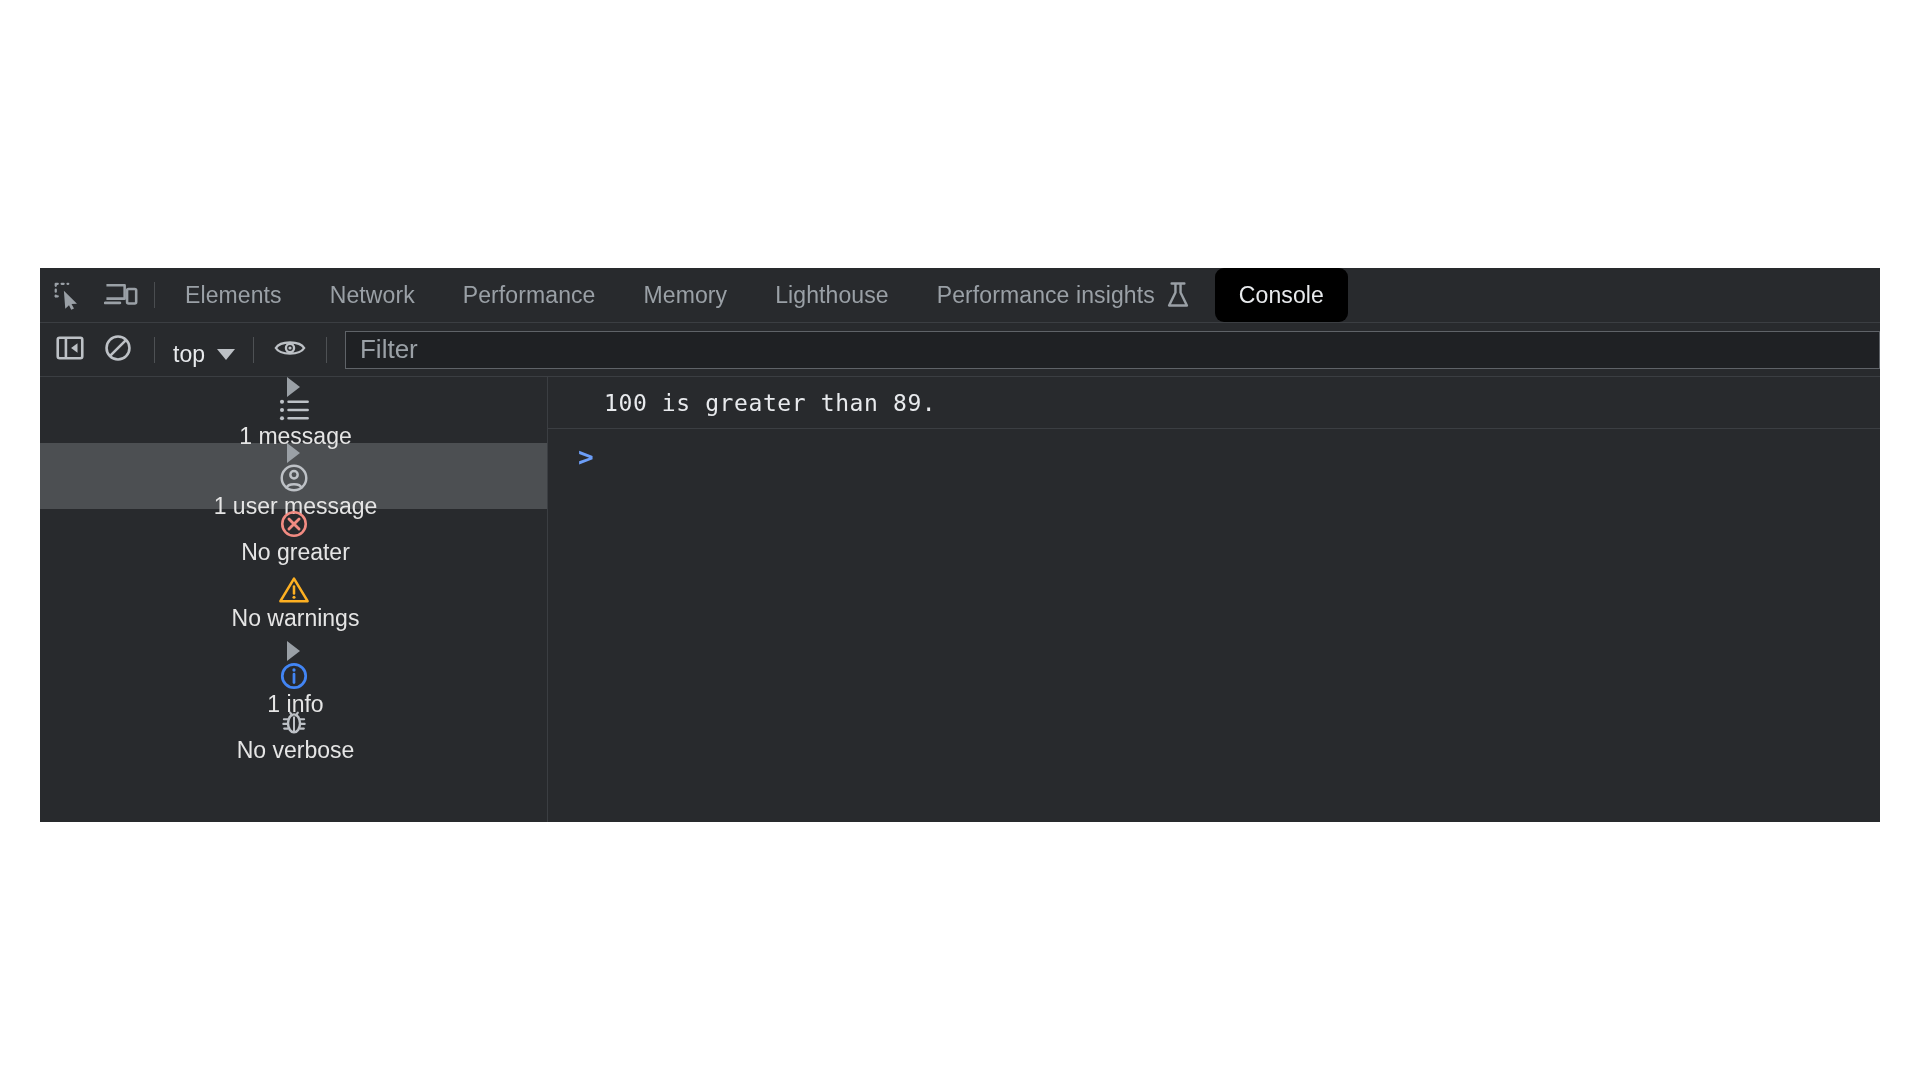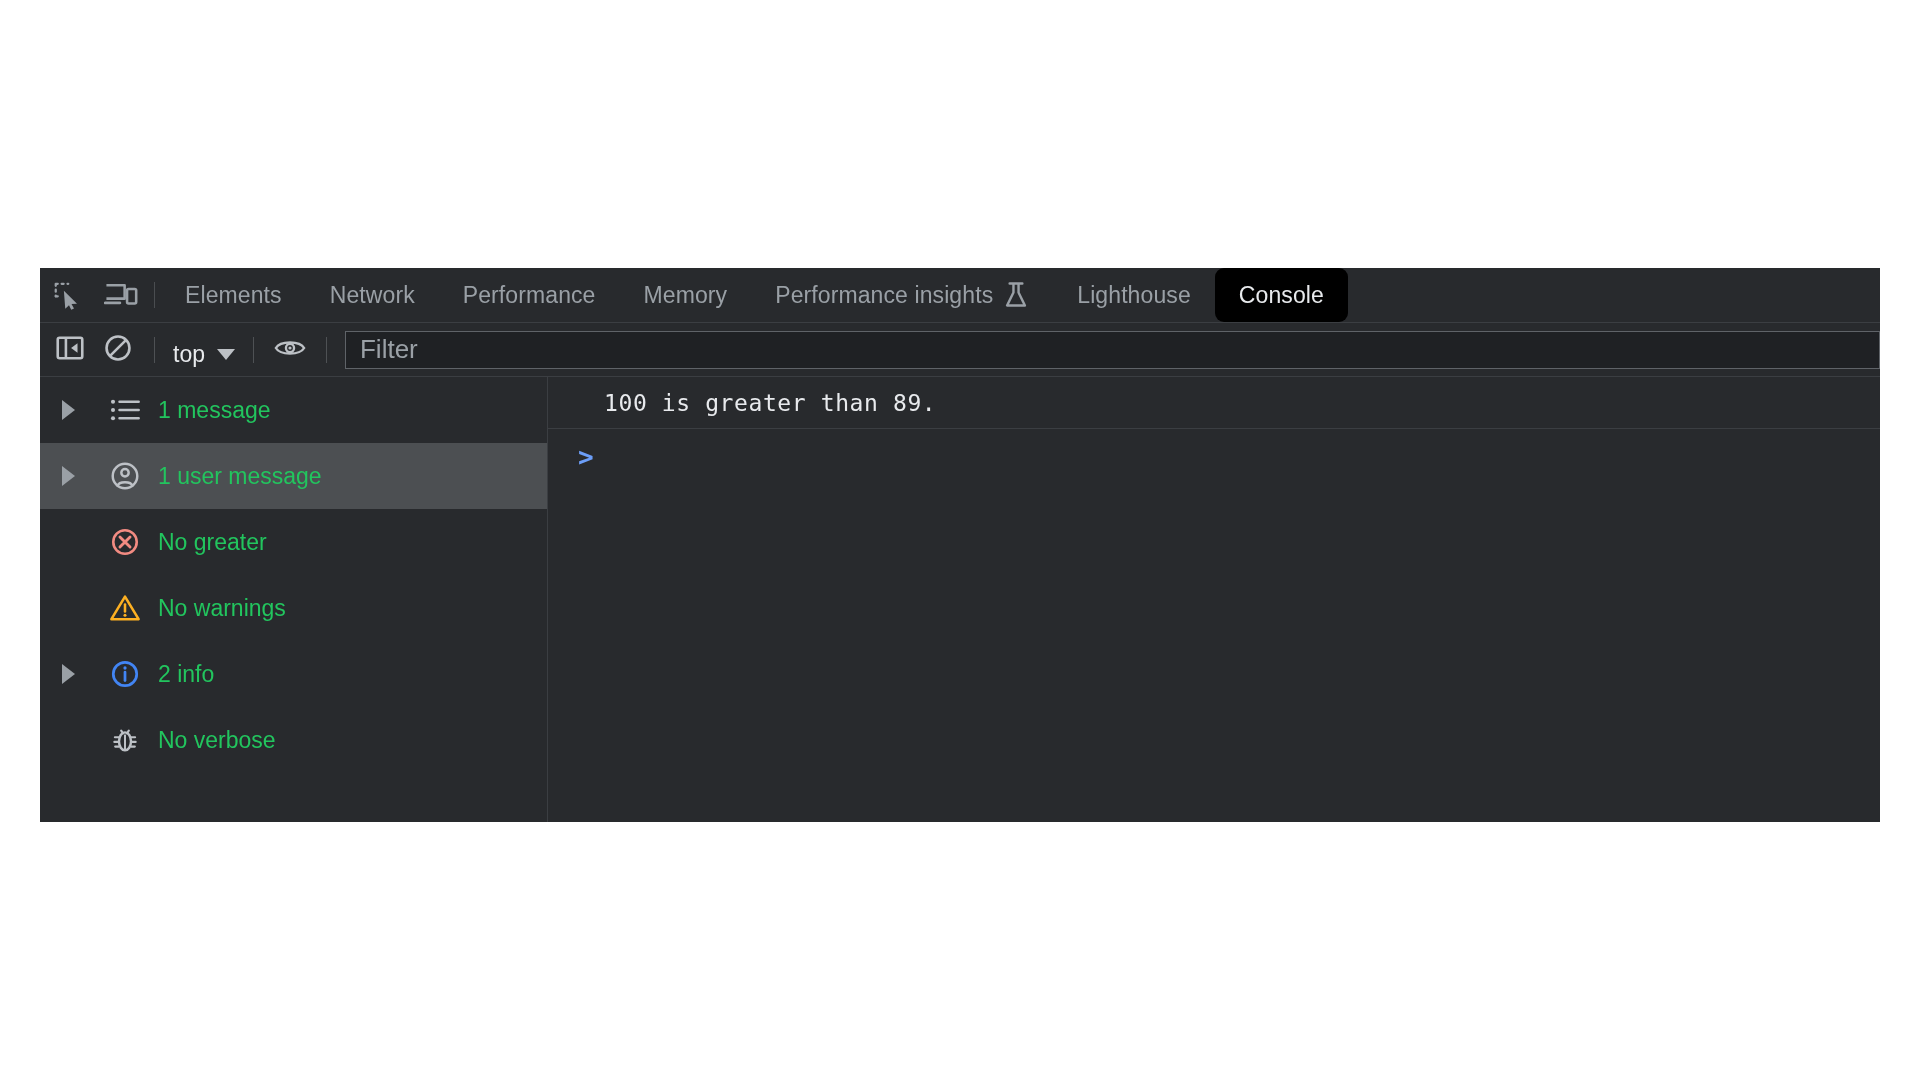--- a/index.html
+++ b/index.html
@@ -152,24 +152,25 @@
     min-width: 508px;
     background: #282a2d;
     border-right: 1px solid #3b3e42;
     padding-top: 0;
     box-sizing: border-box;
   }
   .side-row {
     height: 66px;
     display: flex;
     align-items: center;
-    color: #22c55e;
+    color: #e5e5e5;
     font-size: 23px;
     cursor: pointer;
     box-sizing: border-box;
+    flex-direction: column;
   }
   .side-row.selected { background: #4c4f52; }
   .tw {
     width: 56px;
     min-width: 56px;
     display: flex;
     align-items: center;
     justify-content: center;
   }
   .tri {
@@ -269,29 +270,29 @@
       <div class="tab">
         <span>Network</span>
       </div>
       <div class="tab">
         <span>Performance</span>
       </div>
       <div class="tab">
         <span>Memory</span>
       </div>
       <div class="tab">
+        <span>Lighthouse</span>
+      </div>
+      <div class="tab">
         <span>Performance insights</span>
         <span class="flask">
           <svg width="26" height="28" viewBox="0 0 20 22">
             <path d="M5 2 H15 M8 2 V9 L3 19.2 H17 L12 9 V2" fill="none" stroke="#9aa0a6" stroke-width="1.9" stroke-linejoin="round" stroke-linecap="round"></path>
           </svg>
         </span>
-      </div>
-      <div class="tab">
-        <span>Lighthouse</span>
       </div>
       <div class="tab active">
         <span>Console</span>
       </div>
     </div>
   </div>
 
   <div class="consoletoolbar">
 
     <div class="ct-btn">
@@ -399,21 +400,21 @@
         <span class="tw">
           <span class="tri"></span>
         </span>
         <span class="iw">
           <svg width="30" height="30" viewBox="0 0 22 22">
             <circle cx="11" cy="11" r="8.6" fill="none" stroke="#4285f4" stroke-width="2"></circle>
             <circle cx="11" cy="6.6" r="1.2" fill="#4285f4"></circle>
             <path d="M11 9.6 V15.8" stroke="#4285f4" stroke-width="2" stroke-linecap="round"></path>
           </svg>
         </span>
-        <span class="side-label">2 info</span>
+        <span class="side-label">1 info</span>
       </div>
 
       <div class="side-row">
         <span class="tw"></span>
         <span class="iw">
           <svg width="28" height="30" viewBox="0 0 20 22">
             <ellipse cx="10" cy="12" rx="4.4" ry="6.6" fill="none" stroke="#bdc1c6" stroke-width="1.8"></ellipse>
             <path d="M10 7 V18.3" stroke="#bdc1c6" stroke-width="1.5"></path>
             <path d="M7.2 4.2 L8.6 6.2 M12.8 4.2 L11.4 6.2" stroke="#bdc1c6" stroke-width="1.6" stroke-linecap="round"></path>
             <path d="M5.6 9 H2.6 M5.6 12.4 H2.2 M5.6 15.8 H2.8" stroke="#bdc1c6" stroke-width="1.6" stroke-linecap="round"></path>

